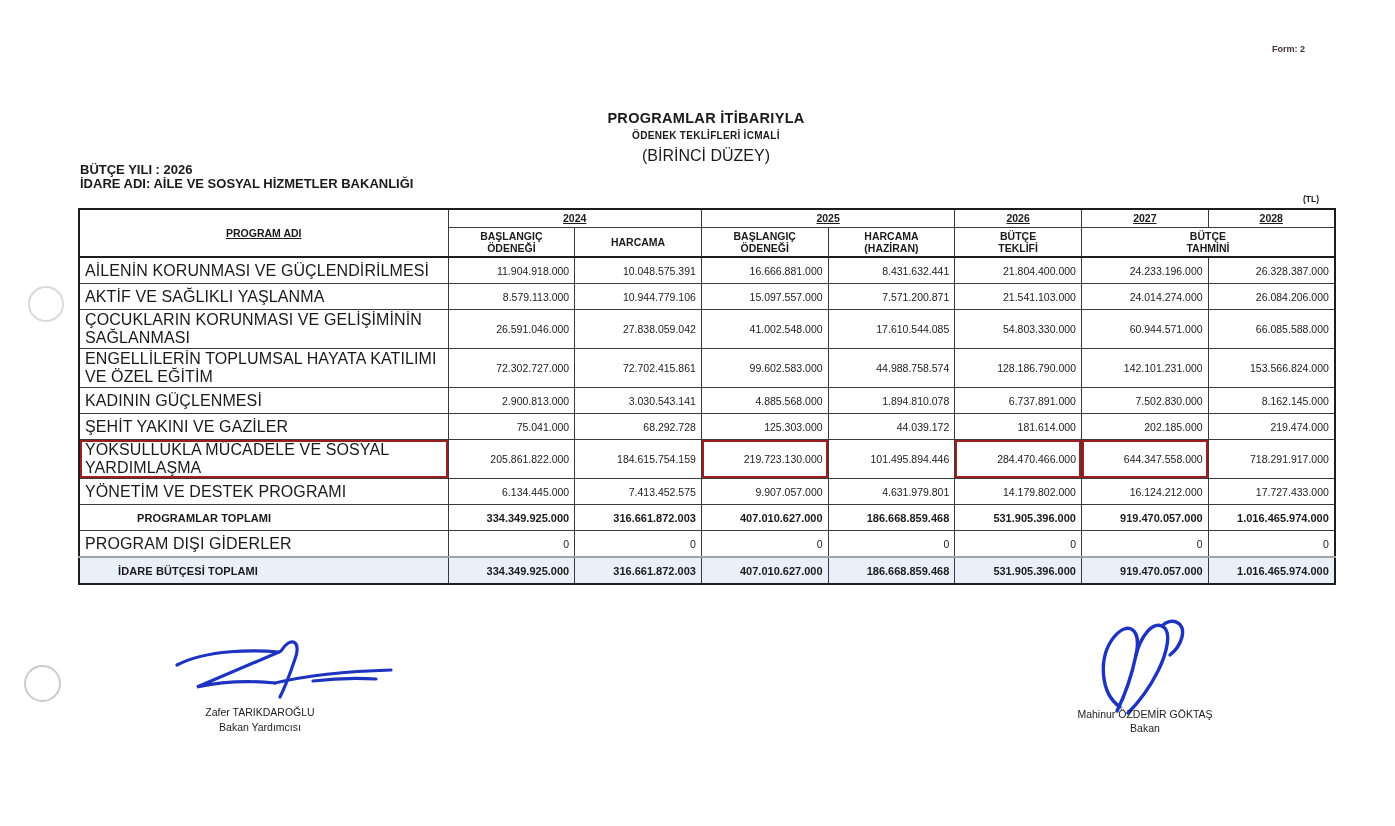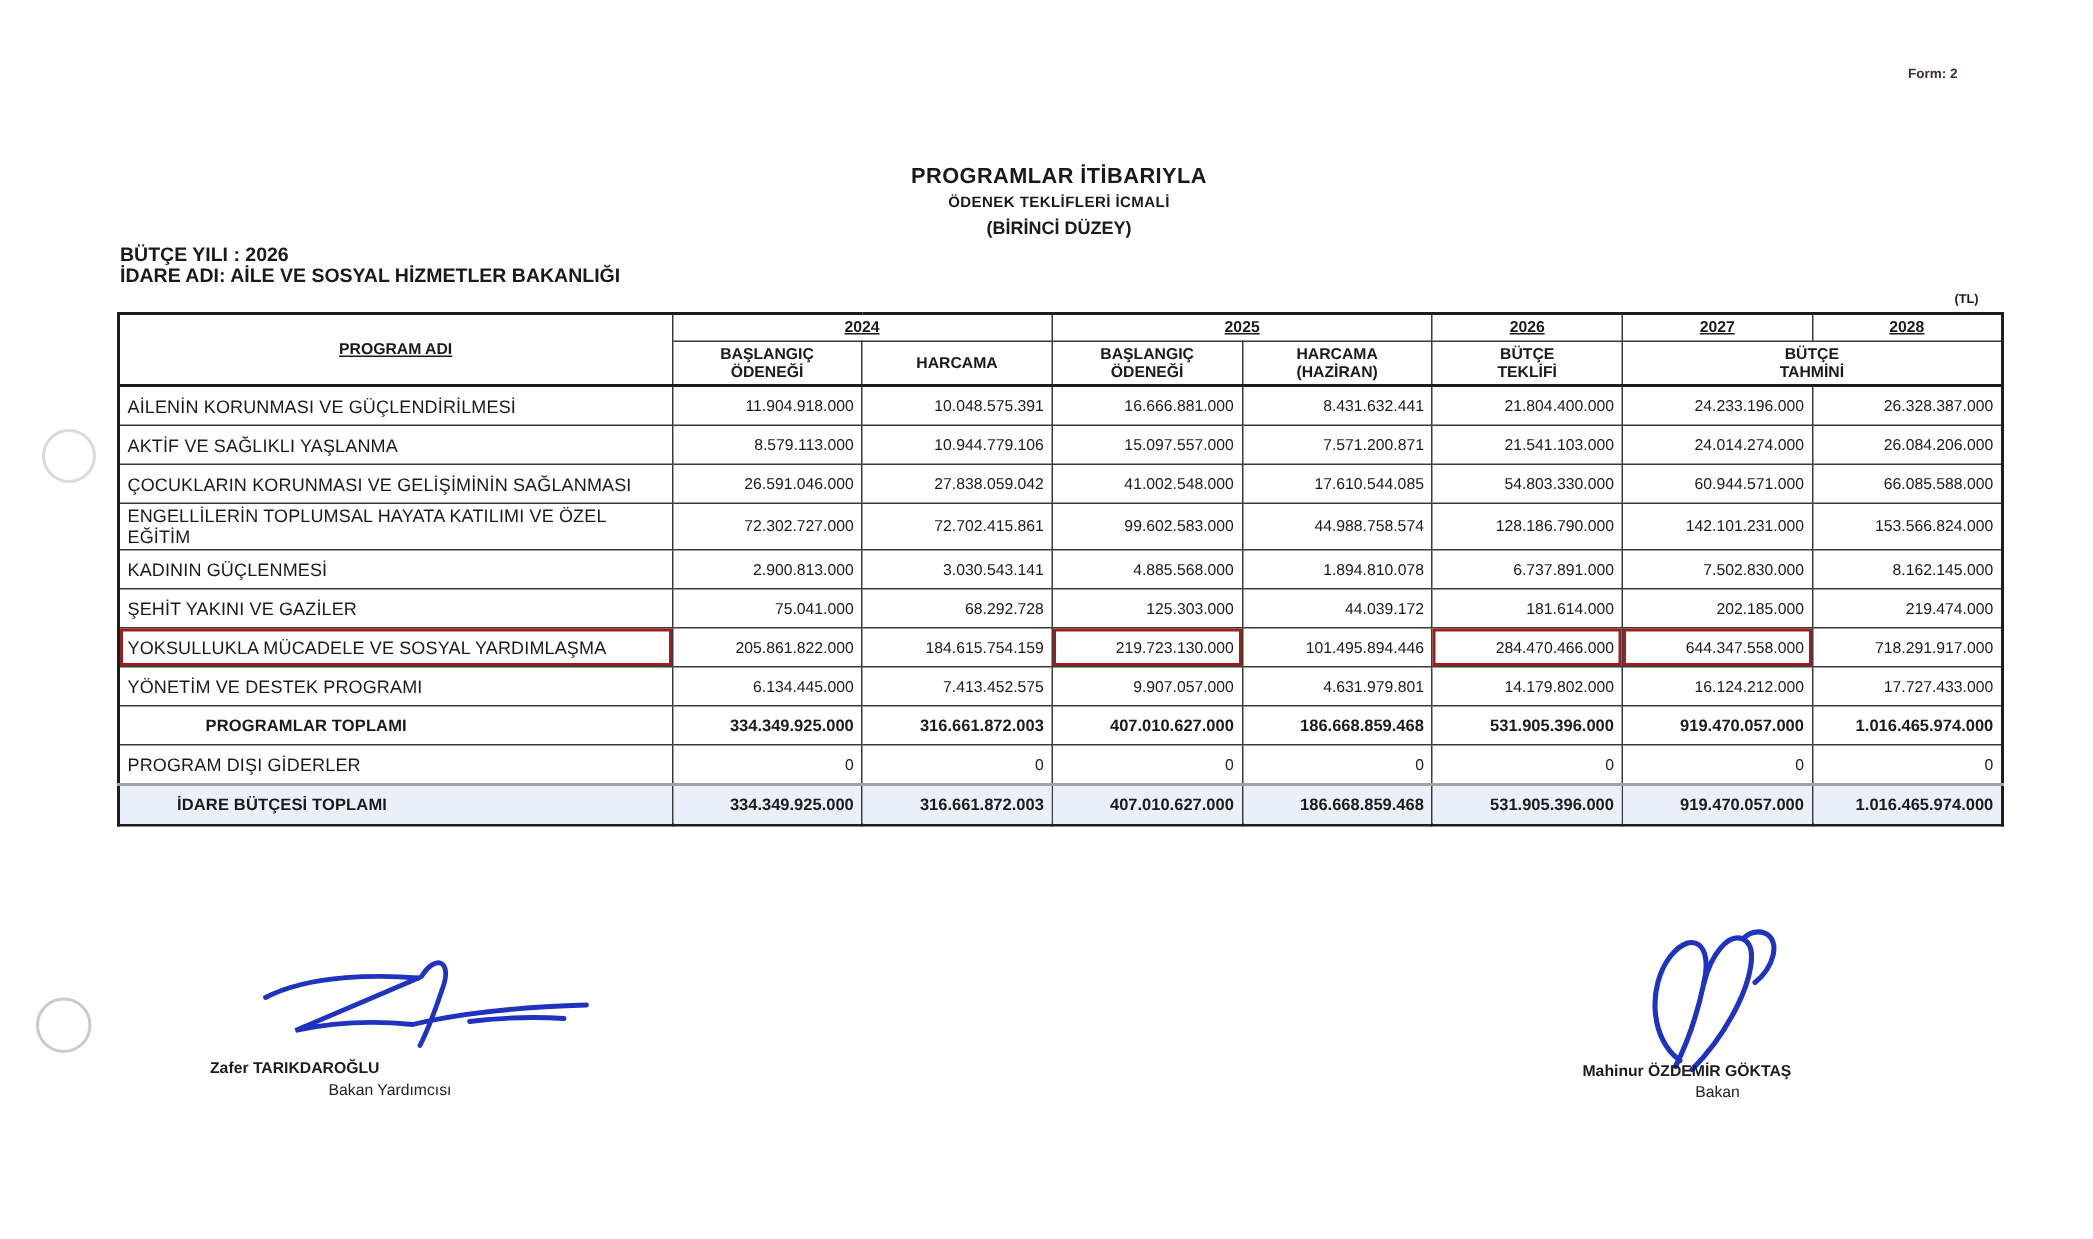--- a/index.html
+++ b/index.html
@@ -11,54 +11,54 @@
   html,body{margin:0;padding:0;}
   body{
     width:1395px;height:826px;position:relative;background:#ffffff;
     font-family:"Liberation Sans", sans-serif;color:#1a1a1a;overflow:hidden;
   }
   .abs{position:absolute;}
   .form-label{left:1272px;top:44px;font-size:9px;font-weight:700;color:#43302e;text-align:center;}
   .doc-title{left:406px;top:108px;width:600px;text-align:center;line-height:1.45;}
   .doc-title .t1{font-size:14.5px;font-weight:700;letter-spacing:.3px;}
   .doc-title .t2{font-size:10px;font-weight:700;letter-spacing:.3px;}
-  .doc-title .t3{font-size:12px;font-weight:700;}
+  .doc-title .t3{font-size:16px;font-weight:400;}
   .meta{left:80px;top:163px;font-size:13px;font-weight:700;line-height:14px;}
   .tl-label{left:1303px;top:194px;font-size:8.5px;font-weight:700;}
 
   .table-wrap{left:78px;top:208px;width:1256px;}
   table{border-collapse:collapse;table-layout:fixed;width:1256px;border:2px solid #1d1d1d;}
   col.c-name{width:369px;}
   col.c-num{width:126.7px;}
   th,td{border:1px solid var(--line);overflow:hidden;}
   thead th{
     font-size:10.5px;font-weight:700;text-align:center;vertical-align:middle;
     white-space:pre-line;line-height:1.15;padding:1px 2px;
   }
   thead tr.year-row th{height:15px;text-decoration:underline;}
   thead tr.sub-row th{height:26px;}
   thead{border-bottom:2px solid #1d1d1d;}
   tbody td{height:23px;position:relative;}
-  td.cell-name{font-size:12px;font-weight:400;padding:1px 4px 1px 5px;letter-spacing:.1px;}
+  td.cell-name{font-size:16px;font-weight:400;padding:1px 4px 1px 5px;letter-spacing:.1px;}
   td.cell-num{font-size:10.5px;text-align:right;padding:1px 5px 1px 2px;font-weight:400;}
   tr.row-total td{font-weight:700;font-size:11px;}
   tr.row-total td.cell-name{padding-left:57px;}
   tr.row-grand td{font-weight:700;font-size:11px;background:var(--grand-bg);}
   tr.row-grand td.cell-name{padding-left:38px;}
   tr.row-grand{border-top:2px solid #a3a3a3;}
   td.hl::after{
     content:"";position:absolute;inset:-3px;border:5px solid var(--hl);
     pointer-events:none;z-index:5;
   }
 
   .hole{border-radius:50%;}
   .hole1{left:28px;top:286px;width:32px;height:32px;border:2px solid rgba(168,168,168,.42);}
   .hole2{left:24px;top:665px;width:33px;height:33px;border:2px solid rgba(160,160,160,.55);}
 
-  .sig-name{font-size:10.5px;font-weight:700;text-align:left;color:#1c1c1c;}
+  .sig-name{font-size:10.5px;font-weight:400;text-align:center;color:#1c1c1c;}
   .sig-title{font-size:10.5px;font-weight:400;text-align:center;color:#222;}
   .sig-left-name{left:140px;top:706px;width:240px;}
   .sig-left-title{left:140px;top:721px;width:240px;}
   .sig-right-name{left:1055px;top:708px;width:180px;}
   .sig-right-title{left:1055px;top:722px;width:180px;}
   svg{display:block;}
 </style>
 </head>
 <body>
 

